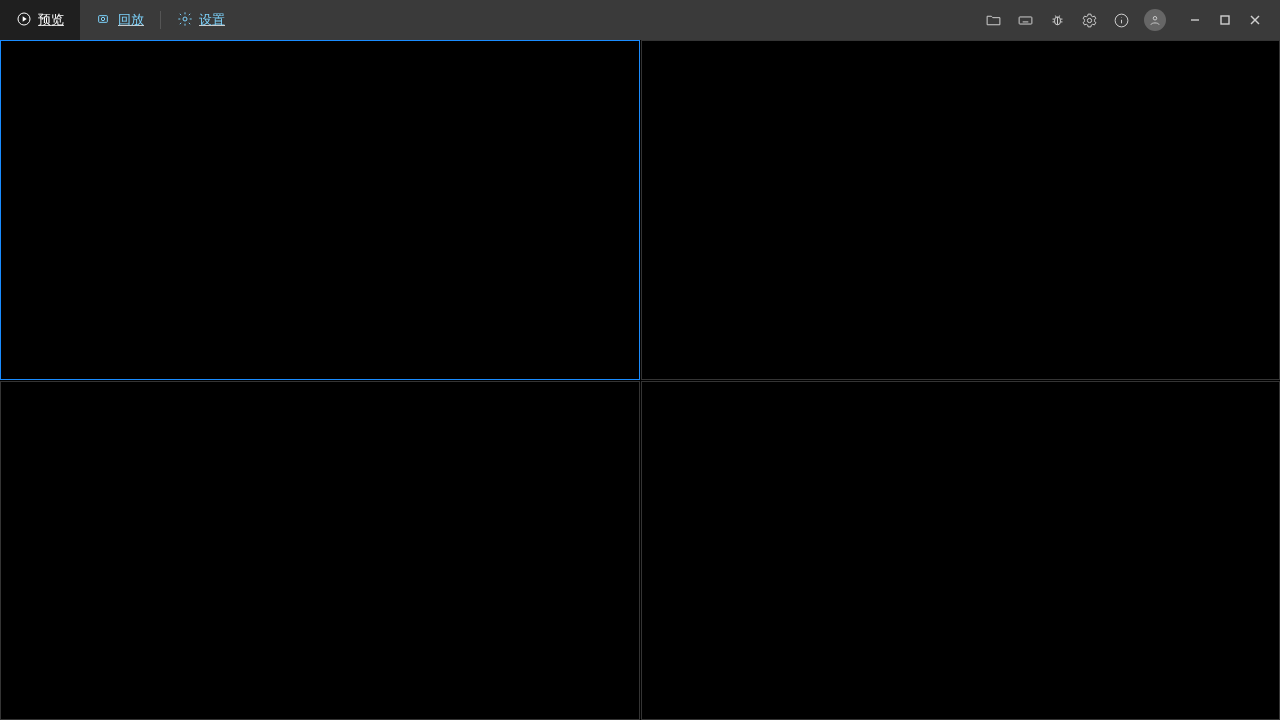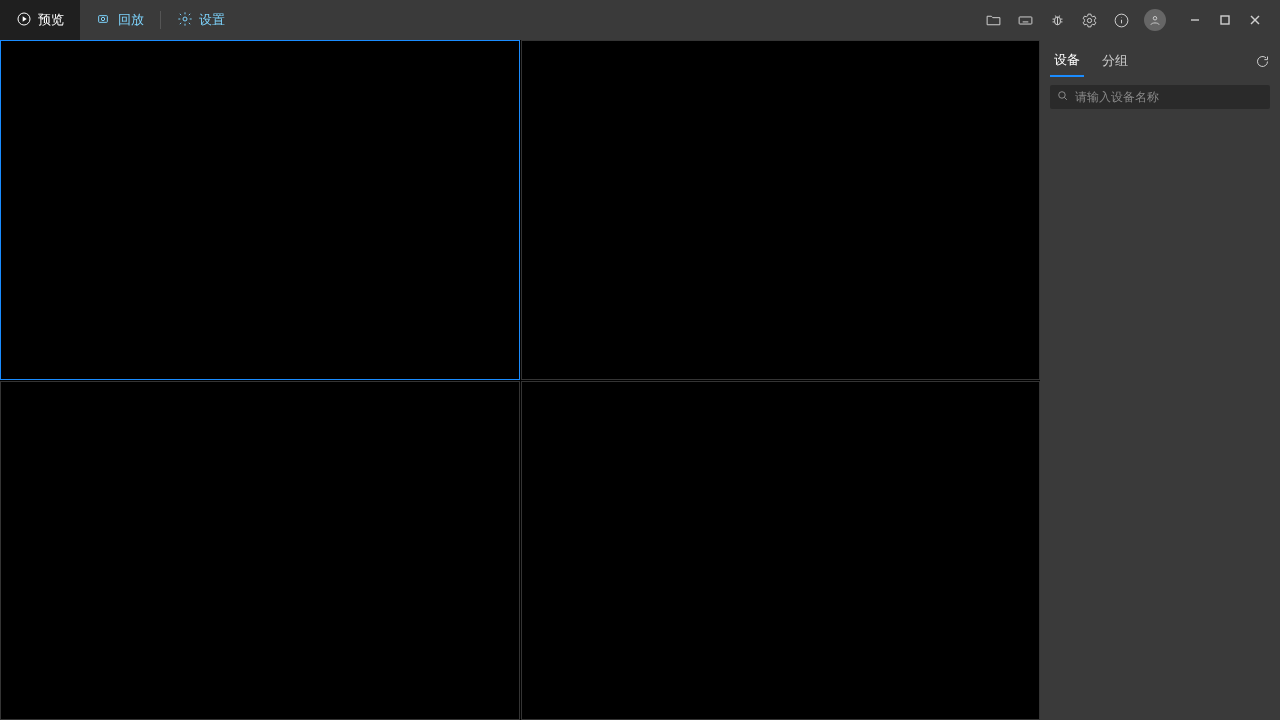--- a/index.html
+++ b/index.html
@@ -18,20 +18,21 @@
       height: 40px;
       background: #3a3a3a;
       display: flex;
       align-items: center;
       justify-content: space-between;
     }
     .titlebar-left {
       display: flex;
       align-items: flex-end;
       height: 100%;
+      text-decoration: underline;
     }
     .main-tab {
       display: flex;
       align-items: center;
       gap: 6px;
       padding: 0 16px;
       height: 100%;
       color: #7dd3fc;
       cursor: pointer;
     }
@@ -262,35 +263,13 @@
 
 <div class="workspace">
 
   <div class="video-grid">
     <div class="pane selected"></div>
     <div class="pane"></div>
     <div class="pane"></div>
     <div class="pane"></div>
   </div>
 
-  <div class="sidepanel">
-    <div class="sp-tabs">
-      <span class="sp-tab active">设备</span>
-      <span class="sp-tab">分组</span>
-      <span class="sp-refresh">
-        <svg viewBox="0 0 24 24">
-            <path d="M20 12a8 8 0 1 1-2.34-5.66"></path>
-            <polyline points="20 4 20 9 15 9"></polyline>
-          </svg>
-      </span>
-    </div>
-
-    <div class="sp-search">
-      <span>
-        <svg viewBox="0 0 24 24">
-            <circle cx="11" cy="11" r="6"></circle>
-            <line x1="20" y1="20" x2="15.5" y2="15.5"></line>
-          </svg>
-      </span>
-      <input type="text" placeholder="请输入设备名称" style="">
-    </div>
-  </div>
 </div>
 
 </body></html>

